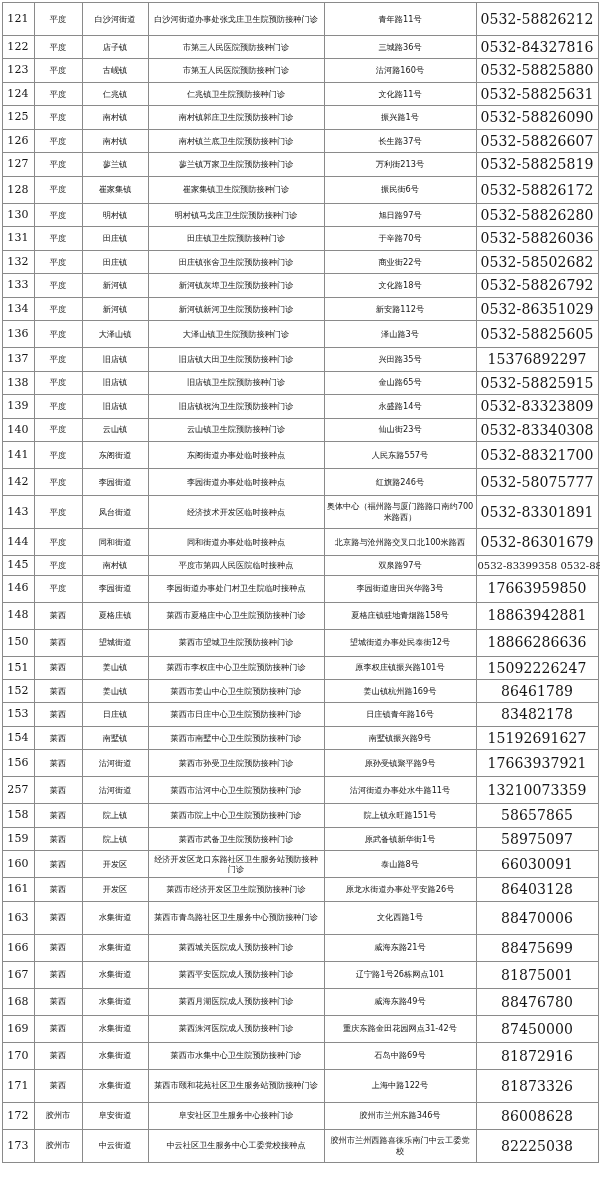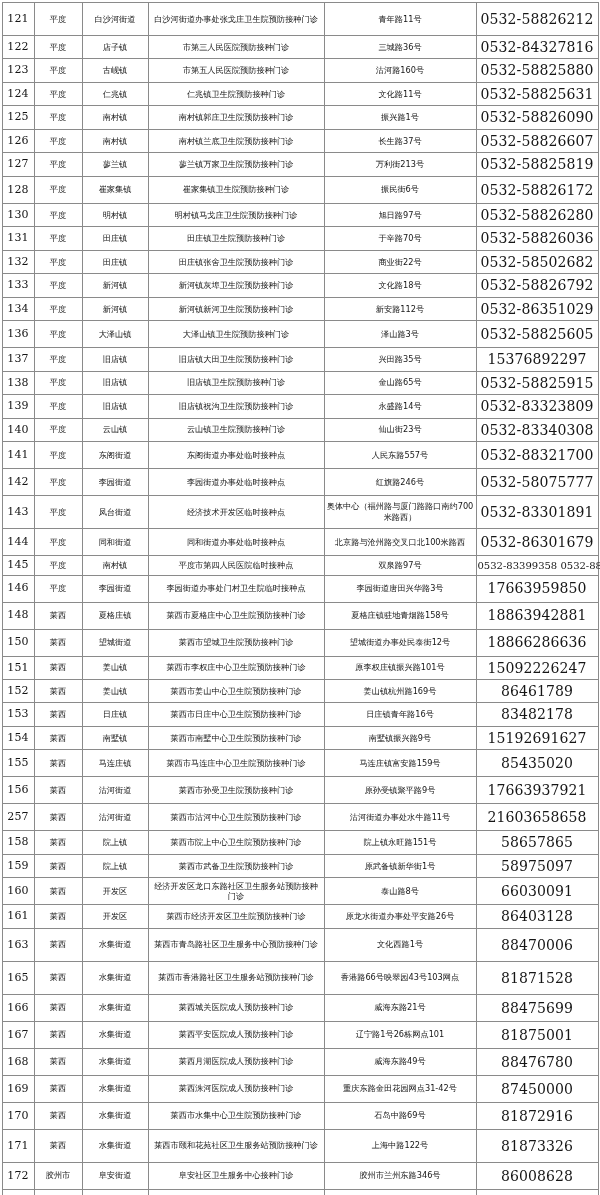--- a/index.html
+++ b/index.html
@@ -317,42 +317,34 @@
         </tr>
         <tr class="h1">
           <td class="idx">154</td>
           <td class="district">莱西</td>
           <td class="town">南墅镇</td>
           <td class="clinic">莱西市南墅中心卫生院预防接种门诊</td>
           <td class="address">南墅镇振兴路9号</td>
           <td class="phone">15192691627</td>
         </tr>
         <tr class="h2">
-          <td class="idx">155</td>
-          <td class="district">莱西</td>
-          <td class="town">马连庄镇</td>
-          <td class="clinic">莱西市马连庄中心卫生院预防接种门诊</td>
-          <td class="address">马连庄镇富安路159号</td>
-          <td class="phone">85435020</td>
-        </tr>
-        <tr class="h2">
           <td class="idx">156</td>
           <td class="district">莱西</td>
           <td class="town">沽河街道</td>
           <td class="clinic">莱西市孙受卫生院预防接种门诊</td>
           <td class="address">原孙受镇聚平路9号</td>
           <td class="phone">17663937921</td>
         </tr>
         <tr class="h2">
           <td class="idx">257</td>
           <td class="district">莱西</td>
           <td class="town">沽河街道</td>
           <td class="clinic">莱西市沽河中心卫生院预防接种门诊</td>
           <td class="address">沽河街道办事处水牛路11号</td>
-          <td class="phone">21603658658</td>
+          <td class="phone">13210073359</td>
         </tr>
         <tr class="h1">
           <td class="idx">158</td>
           <td class="district">莱西</td>
           <td class="town">院上镇</td>
           <td class="clinic">莱西市院上中心卫生院预防接种门诊</td>
           <td class="address">院上镇永旺路151号</td>
           <td class="phone">58657865</td>
         </tr>
         <tr class="h1">
@@ -379,28 +371,20 @@
           <td class="address">原龙水街道办事处平安路26号</td>
           <td class="phone">86403128</td>
         </tr>
         <tr class="h3">
           <td class="idx">163</td>
           <td class="district">莱西</td>
           <td class="town">水集街道</td>
           <td class="clinic">莱西市青岛路社区卫生服务中心预防接种门诊</td>
           <td class="address">文化西路1号</td>
           <td class="phone">88470006</td>
-        </tr>
-        <tr class="h3">
-          <td class="idx">165</td>
-          <td class="district">莱西</td>
-          <td class="town">水集街道</td>
-          <td class="clinic">莱西市香港路社区卫生服务站预防接种门诊</td>
-          <td class="address">香港路66号映翠园43号103网点</td>
-          <td class="phone">81871528</td>
         </tr>
         <tr class="h2">
           <td class="idx">166</td>
           <td class="district">莱西</td>
           <td class="town">水集街道</td>
           <td class="clinic">莱西城关医院成人预防接种门诊</td>
           <td class="address">威海东路21号</td>
           <td class="phone">88475699</td>
         </tr>
         <tr class="h2">

